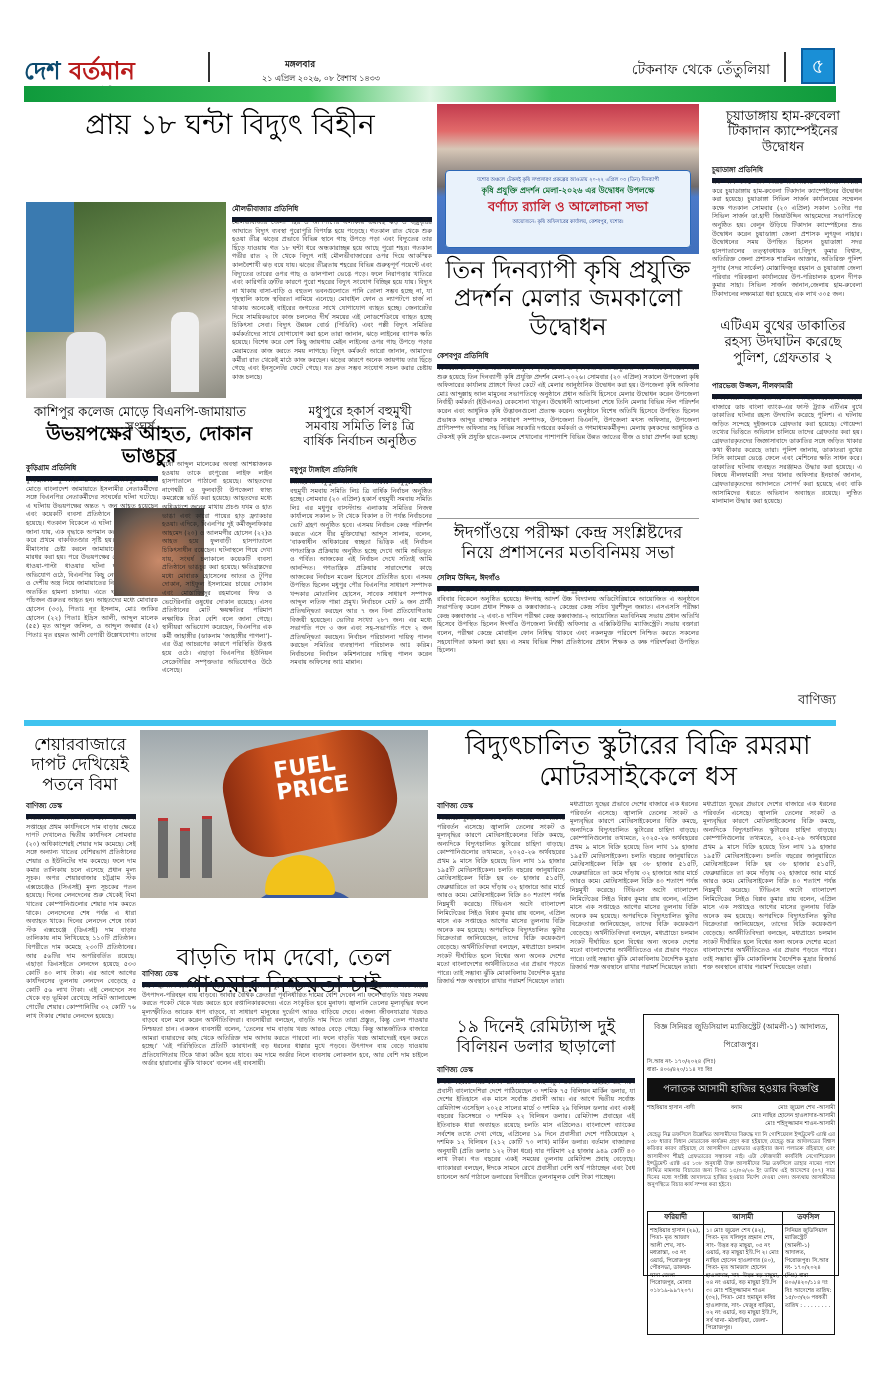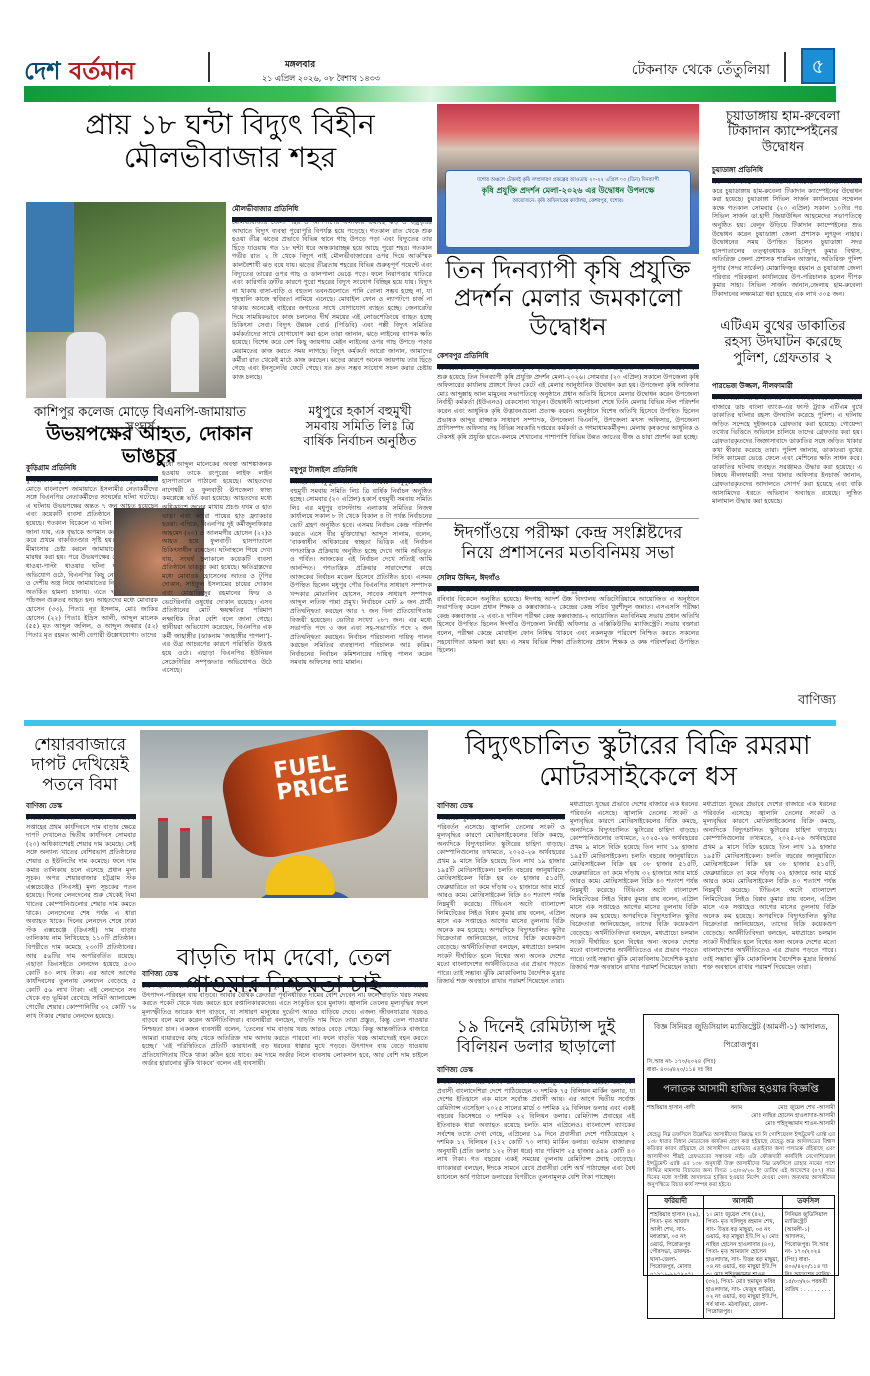--- a/index.html
+++ b/index.html
@@ -51,21 +51,20 @@
 <div class="abs vbar" style="left:208px;top:52px;height:30px"></div>
 <div class="abs day">মঙ্গলবার</div>
 <div class="abs date">২১ এপ্রিল ২০২৬, ০৮ বৈশাখ ১৪৩৩</div>
 <div class="abs section">টেকনাফ থেকে তেঁতুলিয়া</div>
 <div class="abs vbar" style="left:784px;top:52px;height:30px"></div>
 <div class="abs pageno">৫</div>
 <div class="abs greenbar"></div>
 
 <div class="abs hl" style="left:24px;top:108px;width:412px;font-size:28px">
   <div>প্রায় ১৮ ঘন্টা বিদ্যুৎ বিহীন</div>
-  <div>মৌলভীবাজার শহর</div>
 </div>
 <div class="abs photo ph-tree" style="left:26px;top:202px;width:200px;height:196px">
   <div style="position:absolute;left:0;top:0;width:48px;height:130px;background:#3a7ab0"></div>
   <div style="position:absolute;left:40px;top:130px;width:40px;height:66px;background:#e8e8ea;border-radius:12px 12px 0 0"></div>
   <div style="position:absolute;left:145px;top:110px;width:28px;height:80px;background:#f0f0f0;border-radius:10px 10px 0 0"></div>
 </div>
 <div class="abs byline" style="left:232px;top:203px;width:200px">মৌলভীবাজার প্রতিনিধি</div>
 <div class="abs body" style="left:232px;top:218px;width:200px;height:180px">মৌলভীবাজার জেলা শহর ও আশপাশের এলাকায় ভয়াবহ ঝড় ও বজ্রবৃষ্টির আঘাতে বিদ্যুৎ ব্যবস্থা পুরোপুরি বিপর্যস্ত হয়ে পড়েছে। গতকাল রাত থেকে শুরু হওয়া তীব্র ঝড়ের প্রভাবে বিভিন্ন স্থানে গাছ উপড়ে পড়া এবং বিদ্যুতের তার ছিঁড়ে যাওয়ায় গত ১৮ ঘন্টা ধরে অন্ধকারাচ্ছন্ন হয়ে আছে পুরো শহর। গতকাল গভীর রাত ২ টা থেকে বিদ্যুৎ নাই মৌলভীবাজারের ওপর দিয়ে আকস্মিক কালবৈশাখী ঝড় বয়ে যায়। ঝড়ের তীব্রতায় শহরের বিভিন্ন গুরুত্বপূর্ণ পয়েন্টে এবং বিদ্যুতের তারের ওপর গাছ ও ডালপালা ভেঙে পড়ে। ফলে নিরাপত্তার খাতিরে এবং কারিগরি ত্রুটির কারণে পুরো শহরের বিদ্যুৎ সংযোগ বিচ্ছিন্ন হয়ে যায়। বিদ্যুৎ না থাকায় বাসা-বাড়ি ও বহুতল ভবনগুলোতে পানি তোলা সম্ভব হচ্ছে না, যা গৃহস্থালি কাজে স্থবিরতা নামিয়ে এনেছে। মোবাইল ফোন ও ল্যাপটপে চার্জ না থাকায় অনেকেই বাইরের জগতের সাথে যোগাযোগ ব্যাহত হচ্ছে। জেনারেটর দিয়ে সাময়িকভাবে কাজ চললেও দীর্ঘ সময়ের এই লোডশেডিংয়ে ব্যাহত হচ্ছে চিকিৎসা সেবা। বিদ্যুৎ উন্নয়ন বোর্ড (পিডিবি) এবং পল্লী বিদ্যুৎ সমিতির কর্মকর্তাদের সাথে যোগাযোগ করা হলে তারা জানান, ঝড়ে লাইনের ব্যাপক ক্ষতি হয়েছে। বিশেষ করে বেশ কিছু জায়গায় মেইন লাইনের ওপর গাছ উপড়ে পড়ার মেরামতের কাজ করতে সময় লাগছে। বিদ্যুৎ কর্মকর্তা আরো জানান, আমাদের কর্মীরা রাত থেকেই মাঠে কাজ করছেন। ঝড়ের কারণে অনেক জায়গায় তার ছিঁড়ে গেছে এবং ইনসুলেটর ফেটে গেছে। যত দ্রুত সম্ভব সংযোগ সচল করার চেষ্টায় কাজ চলছে।</div>
 
 <div class="abs hl" style="left:24px;top:404px;width:232px;font-size:13px">কাশিপুর কলেজ মোড়ে বিএনপি-জামায়াত সংঘর্ষ</div>
@@ -76,20 +75,21 @@
 <div class="abs body" style="left:162px;top:460px;width:110px;height:246px">মধ্যে আব্দুল মালেকের অবস্থা আশঙ্কাজনক হওয়ায় তাকে রংপুরের লাইফ লাইন হাসপাতালে পাঠানো হয়েছে। আহতদের নাগেশ্বরী ও ফুলবাড়ী উপজেলা স্বাস্থ্য কমপ্লেক্সে ভর্তি করা হয়েছে। আহতদের মধ্যে অধিকাংশে জনের মাথায় প্রচণ্ড যখম ও হাত ভাঙা এবং কারো পায়ের হাড় ফ্র্যাকচার হওয়া। এদিকে, বিএনপির দুই কর্মীজুলফিকার আহমেদ (২০) ও আলমগীর হোসেন (২২)ও আহত হয়ে ফুলবাড়ী হাসপাতালে চিকিৎসাধীন রয়েছেন। ঘটনাস্থলে গিয়ে দেখা যায়, সংঘর্ষ চলাকালে কয়েকটি ব্যবসা প্রতিষ্ঠানে ভাঙচুর করা হয়েছে। ক্ষতিগ্রস্তদের মধ্যে মোবারক হোসেনের আতর ও টুপির দোকান, সাইফুল ইসলামের চায়ের দোকান এবং মোস্তাফিজুর রহমানের ফিড ও ভেটেরিনারি ওষুধের দোকান রয়েছে। এসব প্রতিষ্ঠানের মোট ক্ষয়ক্ষতির পরিমাণ লক্ষাধিক টাকা বেশি বলে জানা গেছে। স্থানীয়রা অভিযোগ করেছেন, বিএনপির এক কর্মী জাহাঙ্গীর (ডাকনাম 'জাহাঙ্গীর পাগলা')-এর উগ্র আচরণের কারণে পরিস্থিতি উত্তপ্ত হয়ে ওঠে। এছাড়া বিএনপির ইউনিয়ন সেক্রেটারির সম্পৃক্ততার অভিযোগও উঠে এসেছে।</div>
 
 <div class="abs hl" style="left:290px;top:404px;width:140px;font-size:12.5px">মধুপুরে হকার্স বহুমুখী সমবায় সমিতি লিঃ ত্রি বার্ষিক নির্বাচন অনুষ্ঠিত</div>
 <div class="abs byline" style="left:290px;top:464px;width:142px">মধুপুর টাঙ্গাইল প্রতিনিধি</div>
 <div class="abs body" style="left:290px;top:478px;width:142px;height:228px">টাঙ্গাইলের মধুপুরে আনন্দঘন পরিবেশে মধুপুরে হকার্স বহুমুখী সমবায় সমিতি লিঃ ত্রি বার্ষিক নির্বাচন অনুষ্ঠিত হচ্ছে। সোমবার (২০ এপ্রিল) হকার্স বহুমুখী সমবায় সমিতি লিঃ এর মধুপুর বাসস্ট্যান্ড এলাকায় সমিতির নিজস্ব কার্যালয়ে সকাল ৮ টা থেকে বিকাল ৪ টা পর্যন্ত নির্বাচনের ভোট গ্রহণ অনুষ্ঠিত হবে। এসময় নির্বাচন কেন্দ্র পরিদর্শন করতে এসে বীর মুক্তিযোদ্ধা আব্দুস সালাম, বলেন, 'বাকস্বাধীন অধিকারের স্বচ্ছতা ভিত্তিক এই নির্বাচন গণতান্ত্রিক প্রক্রিয়ায় অনুষ্ঠিত হচ্ছে দেখে আমি অভিভূত ও গর্বিত। আজকের এই নির্বাচন দেখে সত্যিই আমি আনন্দিত। গণতান্ত্রিক প্রক্রিয়ার সারাদেশের কাছে আজকের নির্বাচন মডেল হিসেবে প্রতিষ্ঠিত হবে। এসময় উপস্থিত ছিলেন মধুপুর পৌর বিএনপির সাধারণ সম্পাদক খন্দকার মোতালিব হোসেন, সাবেক সাধারণ সম্পাদক আব্দুল লতিফ পান্না প্রমুখ। নির্বাচনে মোট ৯ জন প্রার্থী প্রতিদ্বন্দ্বিতা করছেন আর ৭ জন বিনা প্রতিযোগিতায় বিজয়ী হয়েছেন। ভোটার সংখ্যা ২৮৭ জন। এর মধ্যে সভাপতি পদে ৩ জন এবং সহ-সভাপতি পদে ২ জন প্রতিদ্বন্দ্বিতা করছেন। নির্বাচন পরিচালনা দায়িত্ব পালন করছেন সমিতির ব্যবস্থাপনা পরিচালক আঃ করিম। নির্বাচনের নির্বাচন কমিশনারের দায়িত্ব পালন করেন সমবায় অফিসের আঃ মান্নান।</div>
 
 <div class="abs photo ph-rally" style="left:437px;top:104px;width:262px;height:150px">
   <div class="banner" style="left:8px;top:66px;width:246px;height:78px">
     <div class="b1">যশোর অঞ্চলে টেকসই কৃষি সম্প্রসারণ প্রকল্পের আওতায় ২০-২২ এপ্রিল ০৩ (তিন) দিনব্যাপী</div>
     <div class="b2">কৃষি প্রযুক্তি প্রদর্শন মেলা-২০২৬ এর উদ্বোধন উপলক্ষে</div>
+    <div class="b3">বর্ণাঢ্য র‍্যালি ও আলোচনা সভা</div>
     <div class="b4">আয়োজনে: কৃষি অফিসারের কার্যালয়, কেশবপুর, যশোর।</div>
   </div>
 </div>
 <div class="abs hl" style="left:440px;top:256px;width:256px;font-size:24px">তিন দিনব্যাপী কৃষি প্রযুক্তি প্রদর্শন মেলার জমকালো উদ্বোধন</div>
 <div class="abs byline" style="left:437px;top:350px;width:262px">কেশবপুর প্রতিনিধি</div>
 <div class="abs body" style="left:437px;top:364px;width:262px;height:150px">যশোরের কেশবপুর উপজেলায় আধুনিক কৃষির প্রসার ও কৃষকদের উন্নত প্রযুক্তির সাথে পরিচয় করিয়ে দিতে শুরু হয়েছে তিন দিনব্যাপী কৃষি প্রযুক্তি প্রদর্শন মেলা-২০২৬। সোমবার (২০ এপ্রিল) সকালে উপজেলা কৃষি অফিসারের কার্যালয় প্রাঙ্গণে ফিতা কেটে এই মেলার আনুষ্ঠানিক উদ্বোধন করা হয়। উপজেলা কৃষি অফিসার মোঃ আব্দুল্লাহ আল মামুনের সভাপতিত্বে অনুষ্ঠানে প্রধান অতিথি হিসেবে মেলার উদ্বোধন করেন উপজেলা নির্বাহী কর্মকর্তা (ইউএনও) রেকসোনা খাতুন। উদ্বোধনী আলোচনা শেষে তিনি মেলার বিভিন্ন স্টল পরিদর্শন করেন এবং আধুনিক কৃষি উদ্ভাবনগুলো প্রত্যক্ষ করেন। অনুষ্ঠানে বিশেষ অতিথি হিসেবে উপস্থিত ছিলেন প্রভাষক আব্দুর রাজ্জাক সাধারণ সম্পাদক, উপজেলা বিএনপি, উপজেলা মৎস্য অফিসার, উপজেলা প্রাণিসম্পদ অফিসার সহ বিভিন্ন সরকারি দপ্তরের কর্মকর্তা ও গণমাধ্যমকর্মীবৃন্দ। মেলায় কৃষকদের আধুনিক ও টেকসই কৃষি প্রযুক্তি হাতে-কলমে শেখানোর পাশাপাশি বিভিন্ন উন্নত জাতের বীজ ও চারা প্রদর্শন করা হচ্ছে।</div>
 
 <div class="abs rule" style="left:437px;top:518px;width:262px"></div>
 <div class="abs hl" style="left:437px;top:522px;width:262px;font-size:17px">ঈদগাঁওয়ে পরীক্ষা কেন্দ্র সংশ্লিষ্টদের নিয়ে প্রশাসনের মতবিনিময় সভা</div>
 <div class="abs byline" style="left:437px;top:572px;width:262px">সেলিম উদ্দিন, ঈদগাঁও</div>
@@ -142,21 +142,21 @@
   <div style="font-size:5.5px;font-family:'DejaVu Sans',sans-serif">ধারা- ৪০৬/৪২০/১১৪ দঃ বিঃ</div>
   <div class="notice-title" style="margin-top:4px">পলাতক আসামী হাজির হওয়ার বিজ্ঞপ্তি</div>
   <div style="display:flex;justify-content:space-between;font-size:5.5px;margin-top:3px;font-family:'DejaVu Sans',sans-serif">
     <span>শাহরিয়ার হাসান -বাদী</span>
     <span>বনাম</span>
     <span>মোঃ জুয়েল শেখ -আসামী</span>
   </div>
   <div style="text-align:right;font-size:5.5px;font-family:'DejaVu Sans',sans-serif">মোঃ নাছির হোসেন হাওলাদার-আসামী</div>
   <div style="text-align:right;font-size:5.5px;font-family:'DejaVu Sans',sans-serif">মোঃ শহিদুজ্জামান শাওন-আসামী</div>
   <div class="body" style="font-size:5.3px;line-height:7.2px;margin-top:3px;height:60px">যেহেতু নিম্ন তফসিলে উল্লেখিত আসামীদের বিরুদ্ধে দ্যা নি গোশিয়েবল ইন্সট্রুমেন্ট এ্যাক্ট এর ১৩৮ ধারার বিধান মোতাবেক কার্যক্রম গ্রহণ করা হইয়াছে যেহেতু অত্র আদালতের বিশ্বাস করিবার কারণ রহিয়াছে যে আসামীগণ গ্রেফতার এড়াইবার জন্য পলাতক রহিয়াছে এবং আসামীগণ শীঘ্রই গ্রেফতারের সম্ভাবনা নাই। এটা ফৌজদারী কার্যবিধি নেগোশিয়েবল ইন্সট্রুমেন্ট এ্যাক্ট এর ১৩৮ অনুযায়ী উক্ত আসামীদের নিম্ন তফসিলে তাহার নামের পাশে লিখিত মামলায় বিচারের জন্য বিগত ১৫/০৪/২৬ ইং তারিখ এই আদেশের (০৭) সাত দিনের মধ্যে সংশ্লিষ্ট আদালতে হাজির হওয়ার নির্দেশ দেওয়া গেল। অন্যথায় আসামীদের অনুপস্থিতে বিচার কার্য সম্পন্ন করা হইবে।</div>
-  <table class="nt" style="margin-top:4px">
+  <table class="nt" style="margin-top:20px">
     <tbody>
         <tr>
       <th>ফরিয়াদী</th>
       <th>আসামী</th>
       <th>তফসিল</th>
     </tr>
     <tr>
       <td style="width:30%">শাহরিয়ার হাসান (২৯), পিতা- মৃত আজাদ আলী শেখ, সাং- মধ্যরাস্তা, ০৫ নং ওয়ার্ড, পিরোজপুর পৌরসভা, ডাকঘর-থানা-জেলা- পিরোজপুর, মোবাঃ ০১৮১৯-৯৯৭২০৭।</td>
       <td style="width:42%">১। মোঃ জুয়েল শেখ (৪২), পিতা- মৃত খলিলুর রহমান শেখ, সাং- উত্তর বড় মাছুয়া, ০৫ নং ওয়ার্ড, বড় মাছুয়া ইউ.পি ২। মোঃ নাছির হোসেন হাওলাদার (৪০), পিতা- মৃত আমজাদ হোসেন হাওলাদার, সাং- উত্তর বড় মাছুয়া, ০৪ নং ওয়ার্ড, বড় মাছুয়া ইউ.পি ৩। মোঃ শহিদুজ্জামান শাওন (৩২), পিতা- মোঃ হুমায়ূন কবির হাওলাদার, সাং- খেজুর বাড়িয়া, ০২ নং ওয়ার্ড, বড় মাছুয়া ইউ.পি, সর্ব থানা- মঠবাড়িয়া, জেলা- পিরোজপুর।</td>
       <td style="width:28%">সিনিয়র জুডিসিয়াল ম্যাজিস্ট্রেট (আমলী-১) আদালত, পিরোজপুর। সি.আর নং- ১৭০/২০২৪ (পিঃ) ধারা- ৪০৬/৪২০/১১৪ দঃ বিঃ আদেশের তারিখ: ১৫/০৩/২৬ পরবর্তী তারিখ : . . . . . . . .</td>

